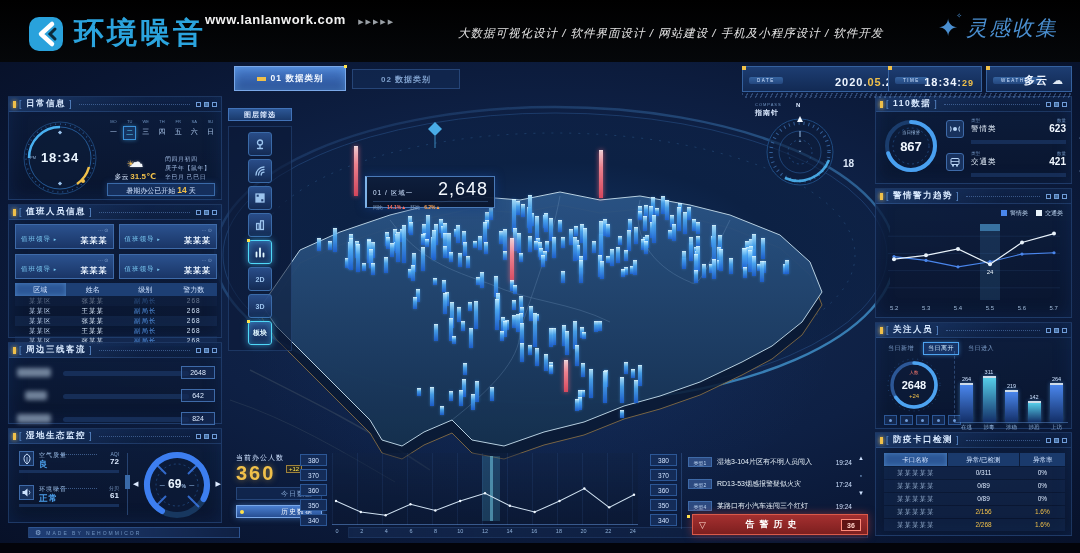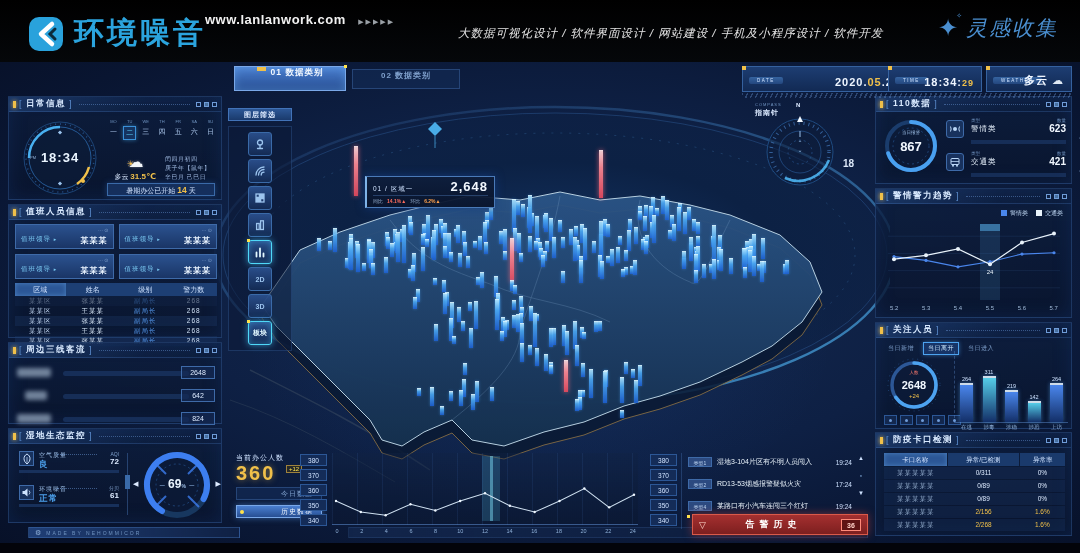--- a/index.html
+++ b/index.html
@@ -29,21 +29,21 @@
 .dash::after{content:"";position:absolute;inset:0;background:radial-gradient(ellipse 420px 260px at 50% 58%,rgba(40,110,220,.12),transparent 70%);pointer-events:none}
 .bottom-black{position:absolute;left:0;top:543px;width:1080px;height:10px;background:#03040a;z-index:95}
 
 
 .title-plaque{position:absolute;left:8px;top:4px;width:222px;height:27px;z-index:30;
  background:linear-gradient(90deg,#35639f 0%,#21457f 55%,#142d56 100%);border:1px solid #4b7ab8;padding:3px 6px}
 .redacted{display:inline-block;width:36px;height:9px;background:#aebdca;border-radius:2px;filter:blur(2px);opacity:.85;vertical-align:middle;margin-right:5px}
 .tp-title{font-size:11px;font-weight:bold;color:#f4f9ff;letter-spacing:2.5px;vertical-align:middle;text-shadow:0 0 4px rgba(140,200,255,.6)}
 .tp-sub{font-size:4.5px;color:#8fb0d8;letter-spacing:2px;margin-top:1px;padding-left:42px}
 .tp-stripes{position:absolute;right:4px;top:10px;width:44px;height:3px;background:repeating-linear-gradient(90deg,#6f9cd8 0 6px,transparent 6px 11px);opacity:.6}
-.tab{position:absolute;z-index:30;display:flex;justify-content:center;gap:5px;font-weight:bold;letter-spacing:1px}
+.tab{position:absolute;z-index:30;display:flex;align-items:center;justify-content:center;gap:5px;font-weight:bold;letter-spacing:1px}
 .tab-1{left:234px;top:4px;width:112px;height:25px;font-size:8.5px;color:#f2f8ff;
  background:linear-gradient(180deg,#4a7fd0,#274e92);border:1px solid #7aa8e8;box-shadow:inset 0 0 8px rgba(120,190,255,.4)}
 .tab-1::after{content:"";position:absolute;right:-2px;top:-2px;width:3px;height:3px;background:#ffe24a}
 .tab-chip{width:9px;height:4px;background:#f0c04a}
 .tab-2{left:352px;top:7px;width:108px;height:20px;font-size:8px;color:#7fa0cc;background:rgba(20,45,90,.55);border:1px solid rgba(80,130,200,.35)}
 .statbox{position:absolute;top:4px;height:26px;z-index:30;background:linear-gradient(180deg,#1d3d72,#122a54);border:1px solid #35619f;padding:1px 6px}
 .statbox::before{content:"";position:absolute;left:-1px;top:-1px;width:4px;height:4px;background:#f0c04a}
 .sb-label{display:inline-block;background:linear-gradient(180deg,#35639f,#24477f);border-radius:2px;padding:1px 8px;font-size:4.5px;color:#cfe2ff;letter-spacing:1.5px}
 .sb-value{position:absolute;right:7px;bottom:3px;font-size:11px;font-weight:bold;color:#eef5ff;letter-spacing:1px}
 .sb-date{left:742px;width:166px}.sb-time{left:888px;width:94px}.sb-weather{left:986px;width:86px}
@@ -163,21 +163,21 @@
 .compass-n{position:absolute;left:41px;top:0;font-size:6px;color:#dceaff;font-weight:bold}
 .compass-val{position:absolute;left:88px;top:56px;font-size:10px;font-weight:bold;color:#dce8f8}
 .compass-chev{position:absolute;left:39px;top:38px;font-size:6px;color:#9cc4ee;line-height:7px;text-align:center;width:12px}
 
 
 .tooltip{position:absolute;left:365px;top:114px;width:130px;height:32px;z-index:40;
  background:linear-gradient(180deg,rgba(14,30,60,.95),rgba(9,20,44,.95));border:1px solid #4a7ab8;border-left:2px solid #7fb3e8;
  box-shadow:0 0 10px rgba(20,60,130,.8);padding:2px 6px}
 .tt-r1{display:flex;justify-content:space-between;align-items:baseline}
 .tt-region{font-size:6.5px;color:#cfe2ff;letter-spacing:1px}
-.tt-value{font-size:13px;font-weight:bold;color:#f4f9ff;letter-spacing:1px}
+.tt-value{font-size:18px;font-weight:normal;color:#f4f9ff;letter-spacing:1px}
 .tt-r2{display:flex;gap:4px;margin-top:1px;border-top:1px solid rgba(90,140,210,.35);padding-top:2px}
 .tt-r2 .lb{font-size:5px;color:#8fa8c8}
 .tt-r2 .v1{font-size:5px;color:#ff6d5e;font-weight:bold}
 .tt-r2 .v2{font-size:5px;color:#ffa24d;font-weight:bold}
 
 
 #map-svg{position:absolute;left:190px;top:8px;z-index:5}
 #bars-layer{position:absolute;inset:0;z-index:6;pointer-events:none}
 .mbar{position:absolute;width:4px;transform:translateX(-2px);opacity:.92;border-top:1px solid #d8f4ff;
  background:linear-gradient(180deg,#aee4ff 0%,#4aa6f0 35%,#1d5fd0 100%);box-shadow:0 0 3px rgba(80,170,255,.45)}

